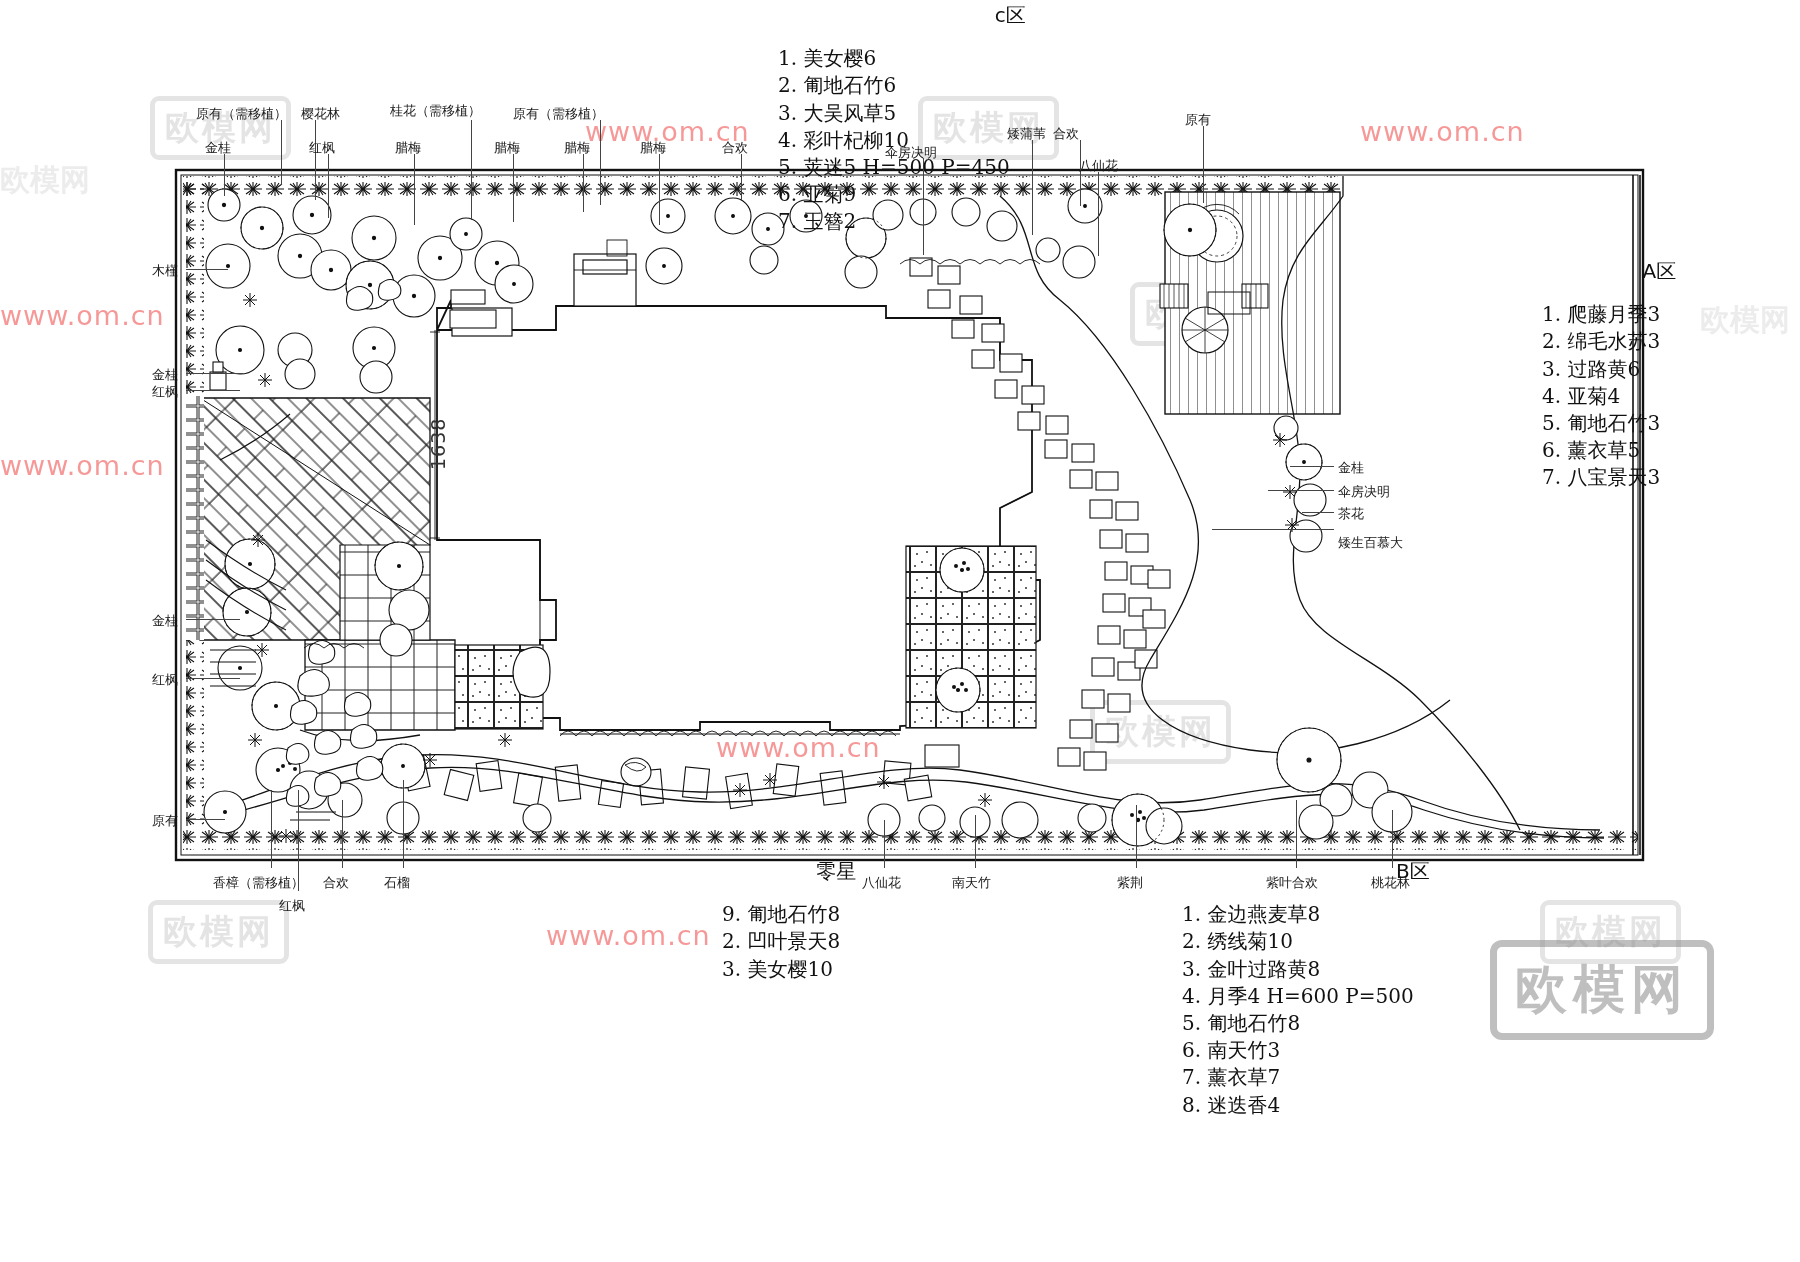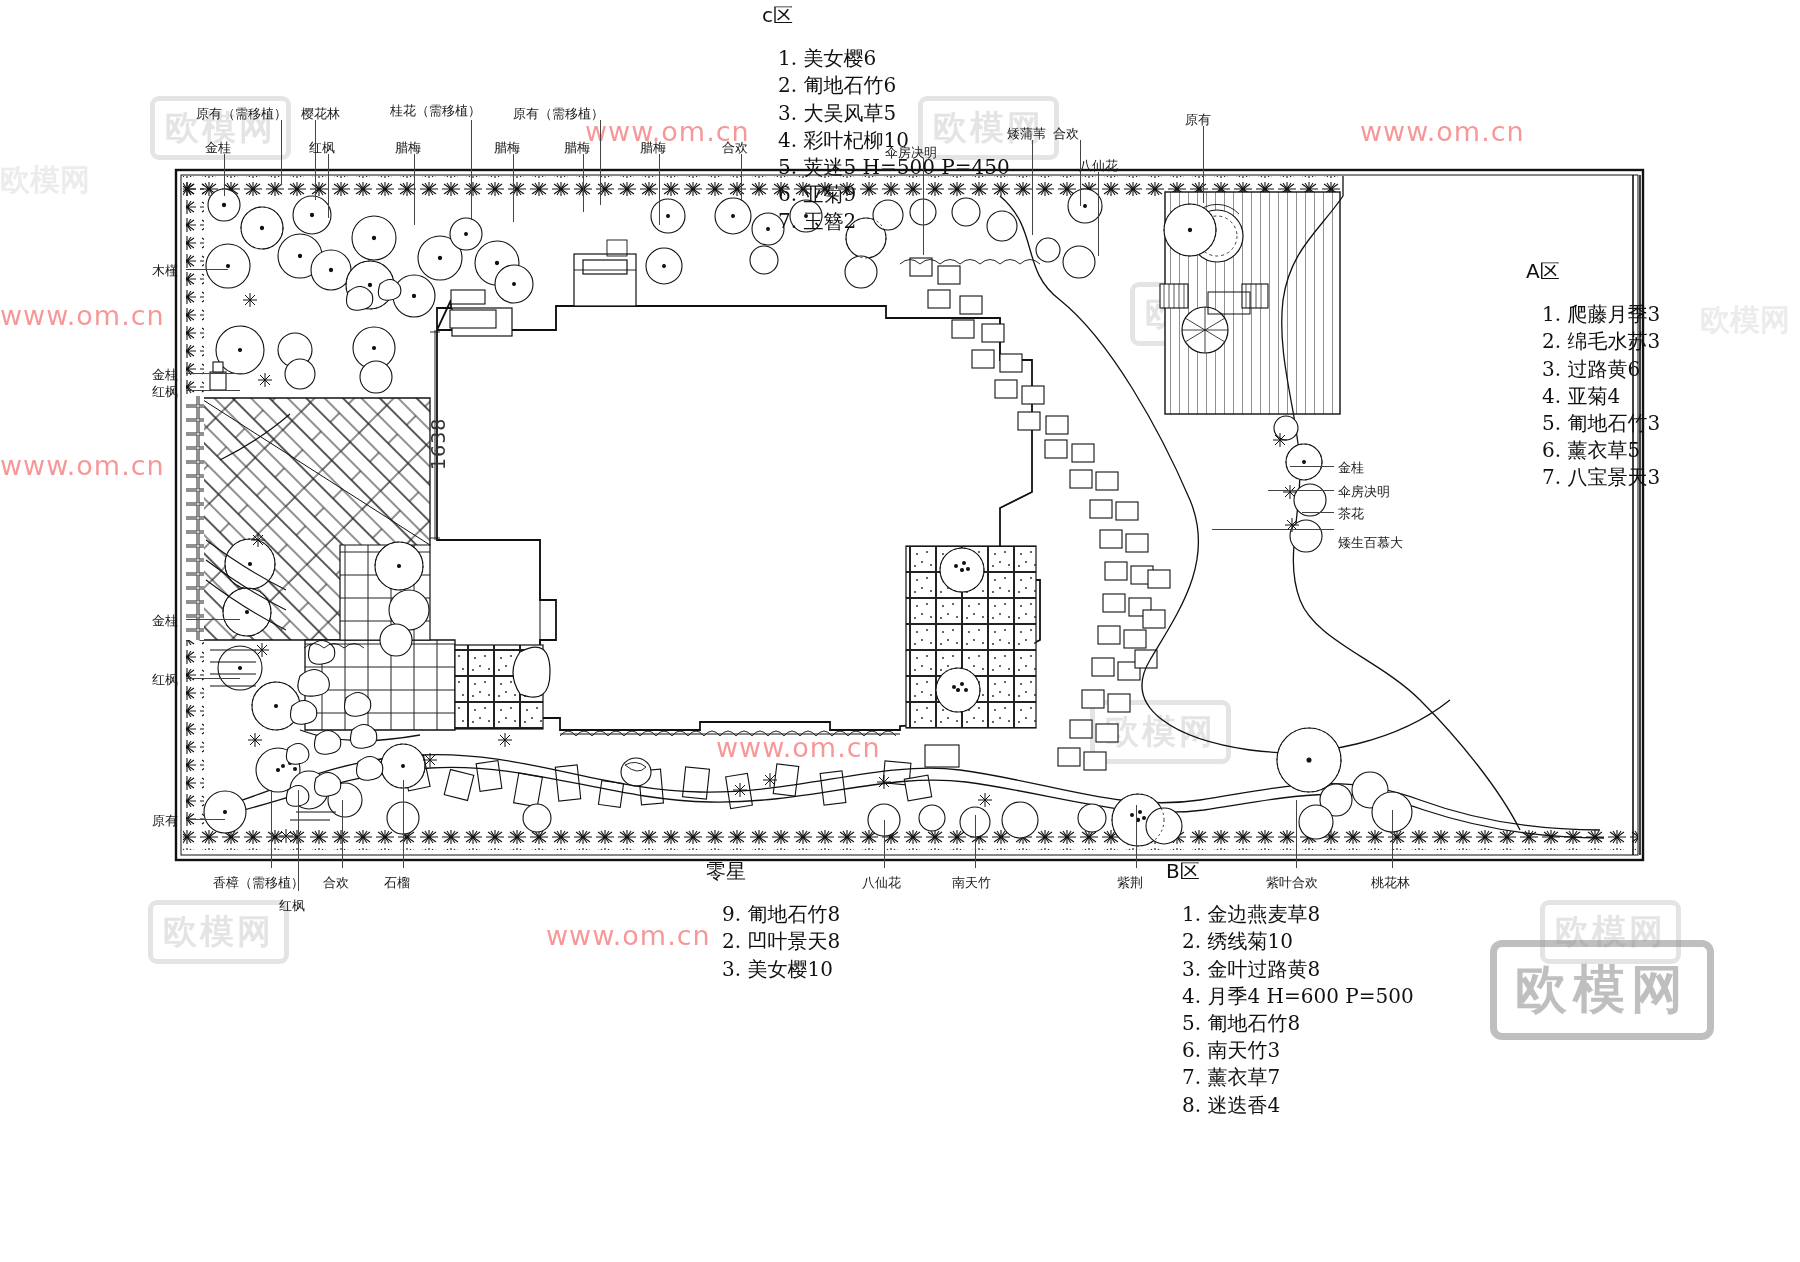--- a/index.html
+++ b/index.html
@@ -18,21 +18,21 @@
           font-size:34px;letter-spacing:3px;color:#cfcfcf;background:transparent;}
   .wm-url{font-size:27px;letter-spacing:1px;color:#ef4444;font-weight:normal;margin-top:20px;}
   .wm-big{border:7px solid #8c8c8c;border-radius:12px;padding:8px 18px;
           font-size:52px;letter-spacing:6px;color:#8c8c8c;}
   .wm-ghost{font-size:30px;color:#dddddd;}
 
   
   .legend{position:absolute;font-family:"DejaVu Serif","Liberation Serif",serif;
           color:#111;line-height:1.36;}
   .legend .ttl{font-size:20px;font-family:"DejaVu Sans","Liberation Sans",sans-serif;
-               margin-bottom:2px;white-space:nowrap;}
+               margin-bottom:2px;white-space:nowrap;text-align:right;}
   .legend li{font-size:20px;white-space:nowrap;list-style:none;}
   .legend ul{margin:16px;padding:0;}
 
   
   .cl{position:absolute;font-size:13px;white-space:nowrap;color:#1a1a1a;
       font-family:"DejaVu Sans","Liberation Sans",sans-serif;}
   .lead-v{position:absolute;width:1px;background:#444;}
   .lead-h{position:absolute;height:1px;background:#444;}
 
   

